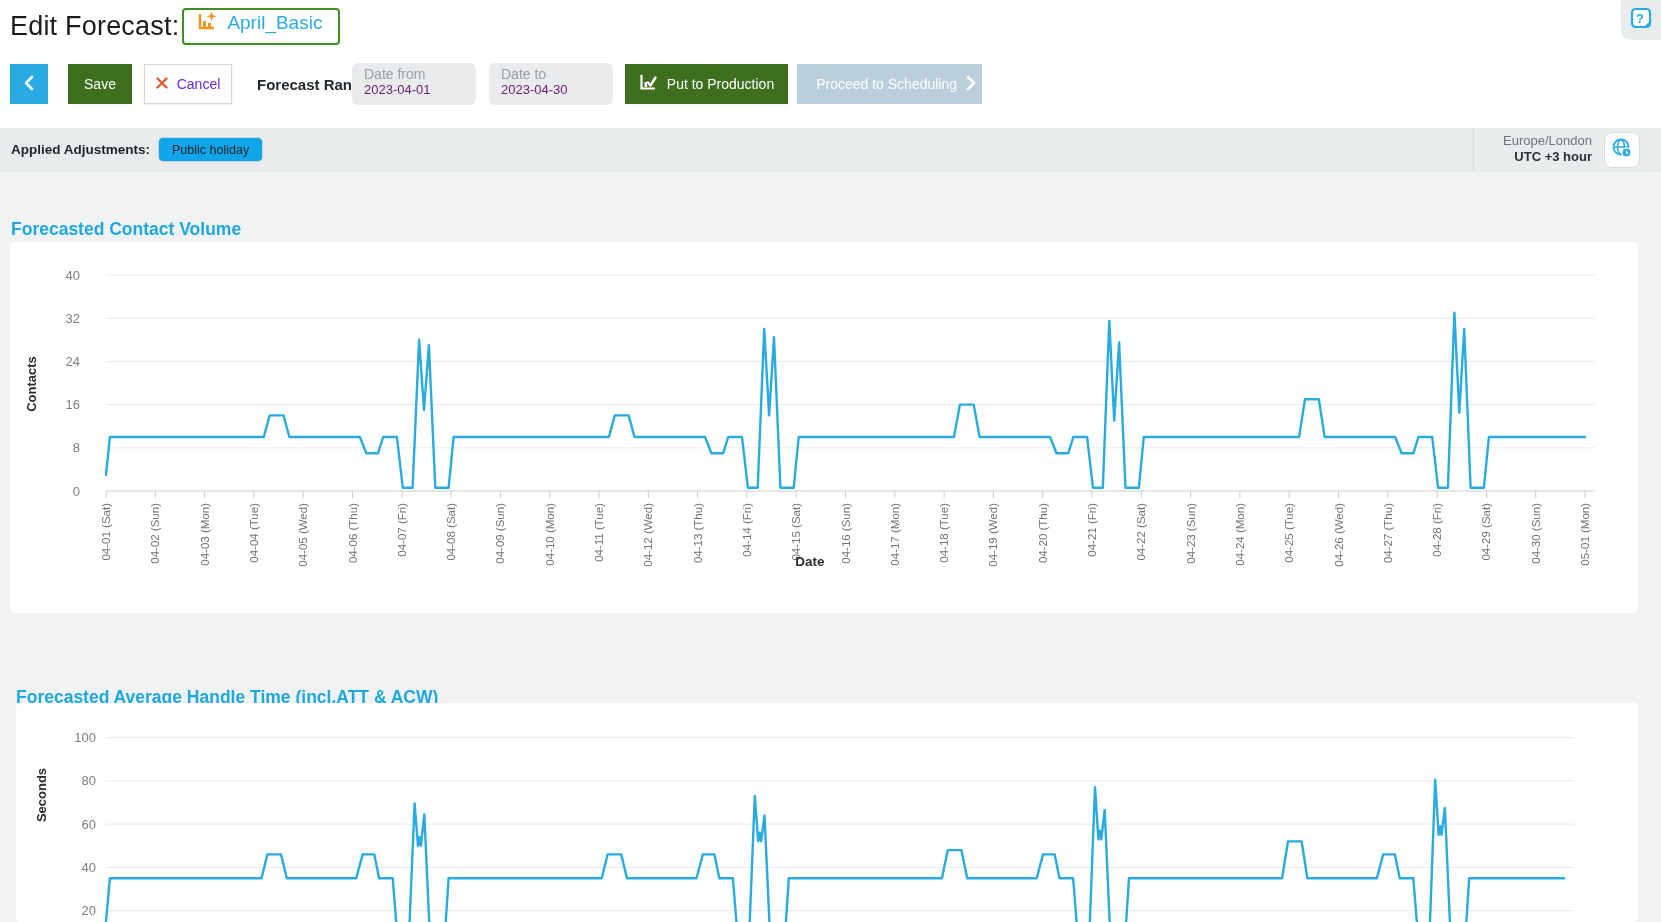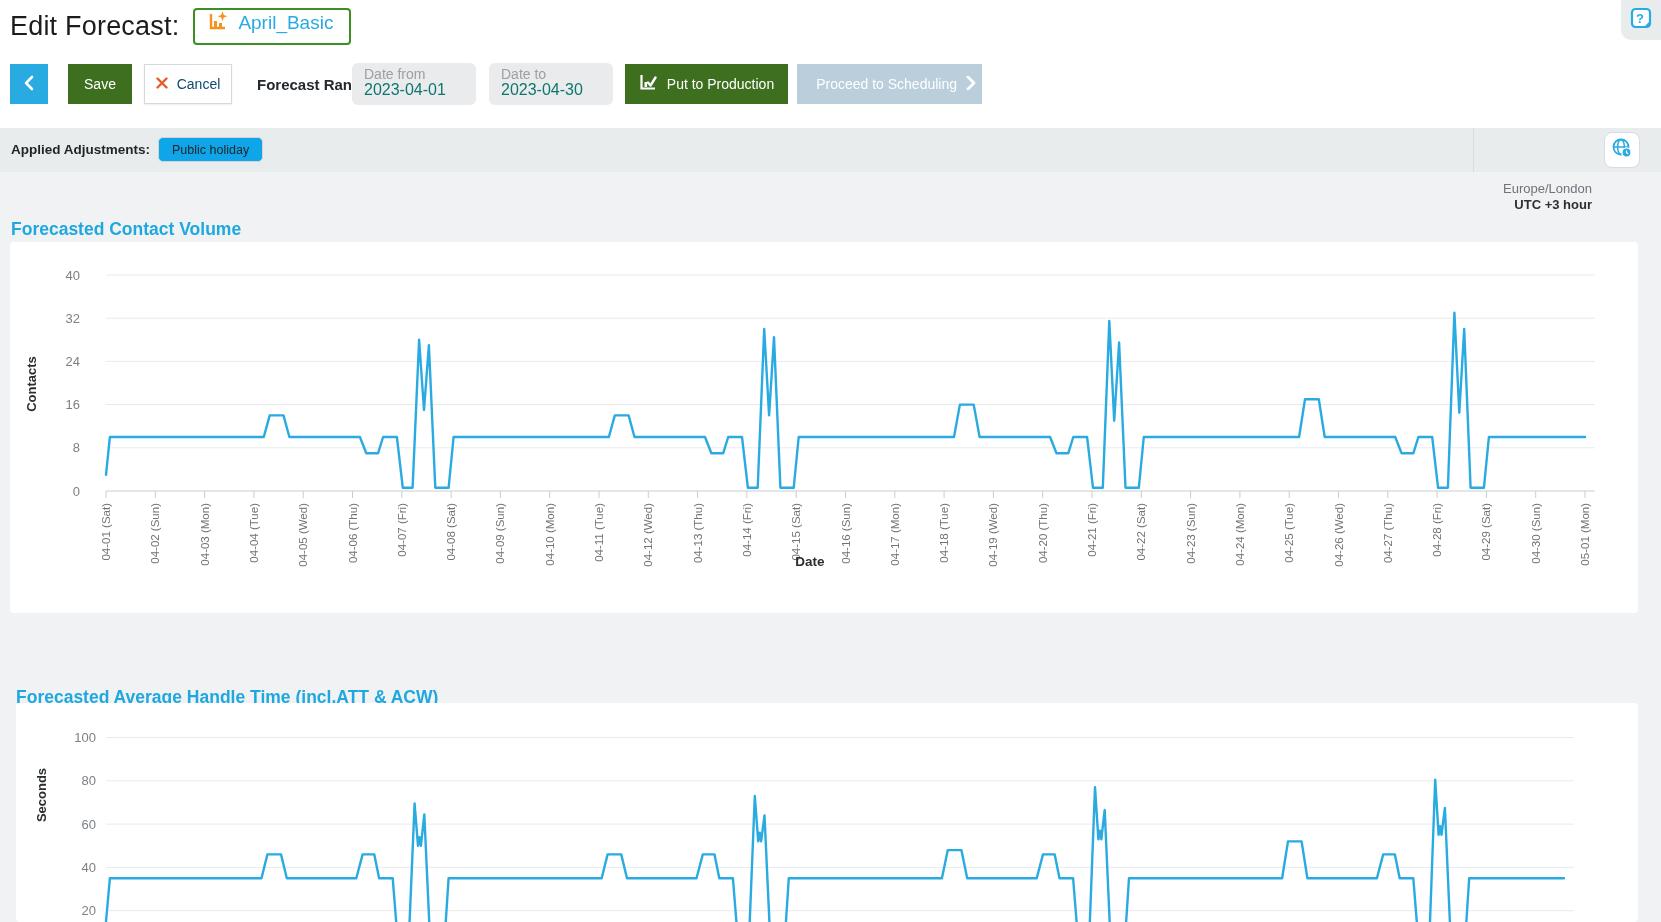--- a/index.html
+++ b/index.html
@@ -7,67 +7,67 @@
   body {
     width:1661px; height:922px; overflow:hidden;
     background:#f1f2f3;
     font-family:"Liberation Sans", sans-serif;
     color:#222;
   }
   #app { position:relative; width:1661px; height:922px; }
 
   .header { position:absolute; top:0; left:0; width:1661px; height:128px; background:#ffffff; }
 
-  .page-title-row { position:absolute; top:8px; left:10px; display:flex; align-items:center; gap:14px; }
+  .page-title-row { position:absolute; top:8px; left:10px; display:flex; align-items:center; gap:3px; }
   .page-title { font-size:27px; color:#1c1c1c; letter-spacing:.2px; }
   .forecast-name-box {
     display:flex; align-items:center; gap:9px;
     border:2px solid #3e8f21; border-radius:4px; background:#fff;
     padding:0 16px 7px 12px; cursor:pointer;
   }
   .forecast-name { font-size:19px; color:#29abe2; }
 
   .toolbar { position:absolute; top:63px; left:10px; width:1641px; height:42px; }
   .btn {
     display:inline-flex; align-items:center; justify-content:center; gap:9px;
     border:none; border-radius:0; font-weight:normal; font-size:14px;
     font-family:"Liberation Sans", sans-serif; cursor:pointer;
     position:absolute; height:40px; top:1px;
   }
   .btn-back { left:0; width:38px; background:#29abe2; }
   .btn-save { left:58px; width:64px; background:#3e6f1f; color:#fff; }
-  .btn-cancel { left:134px; width:88px; background:#fff; border:1px solid #d5d9db; color:#0c4a6e; box-shadow:0 1px 2px rgba(0,0,0,.07); }
+  .btn-cancel { left:134px; width:88px; background:#fff; border:1px solid #d5d9db; color:#6d28d9; box-shadow:0 1px 2px rgba(0,0,0,.07); }
   .range-label { position:absolute; left:247px; top:13px; font-weight:bold; font-size:15px; color:#24292d; }
   .date-box {
     position:absolute; top:0; width:124px; height:42px; background:#e9ebec; border-radius:6px;
     padding:5px 12px; cursor:pointer;
   }
   .date-box .dlabel { font-size:14px; color:#9aa1a6; line-height:13px; }
-  .date-box .dvalue { font-size:16px; color:#0f766e; line-height:17px; }
+  .date-box .dvalue { font-size:13px; color:#701a75; line-height:17px; }
   .date-from { left:342px; }
   .date-to { left:479px; }
   .btn-production { left:615px; width:163px; background:#3e6f1f; color:#fff; }
   .btn-proceed { left:787px; width:185px; background:#bacfdb; color:#fff; cursor:default;justify-content:flex-end; }
   .btn-adjust { left:1432px; width:201px; background:#fff; border:1px solid #d5d9db; color:#24292d; box-shadow:0 1px 2px rgba(0,0,0,.07); }
 
   .help-corner {
     position:absolute; top:0; right:0; width:40px; height:40px; background:#e9eced;
     border-bottom-left-radius:10px; display:flex; align-items:center; justify-content:center; cursor:pointer;
   }
 
   .adjust-bar { position:absolute; top:128px; left:0; width:1661px; height:44px; background:#e9eced; }
   .adjust-label { position:absolute; left:11px; top:14px; font-weight:bold; font-size:13.5px; color:#1f2428; }
   .chip {
     position:absolute; left:158px; top:9px; height:25px; background:#0ea5e9;
     border:1px solid #cfd4d6; border-radius:5px; padding:0 13px;
     font-size:12.5px; color:#20262b; display:flex; align-items:center; cursor:pointer;
   }
   .tz-divider { position:absolute; left:1473px; top:0; width:1px; height:44px; background:#d8dcde; }
   .tz-block { position:absolute; right:69px; top:5px; text-align:right; line-height:16px; }
-  .tz-region { font-size:13px; color:#6d747a;margin-top:48px; }
+  .tz-region { font-size:13px; color:#6d747a; }
   .tz-offset { font-size:13px; font-weight:bold; color:#2a3035; }
   .globe-btn {
     position:absolute; left:1604px; top:4px; width:36px; height:36px; background:#fff;
     border:1px solid #d8dcde; border-radius:8px; display:flex; align-items:center; justify-content:center; cursor:pointer;
   }
 
   .section-title { position:absolute; font-size:17.5px; font-weight:bold; color:#1fa8e0;margin-top:32px; }
   #section-title-1 { left:11px; top:187px; }
   #section-title-2 { left:16px; top:655px; }
 

